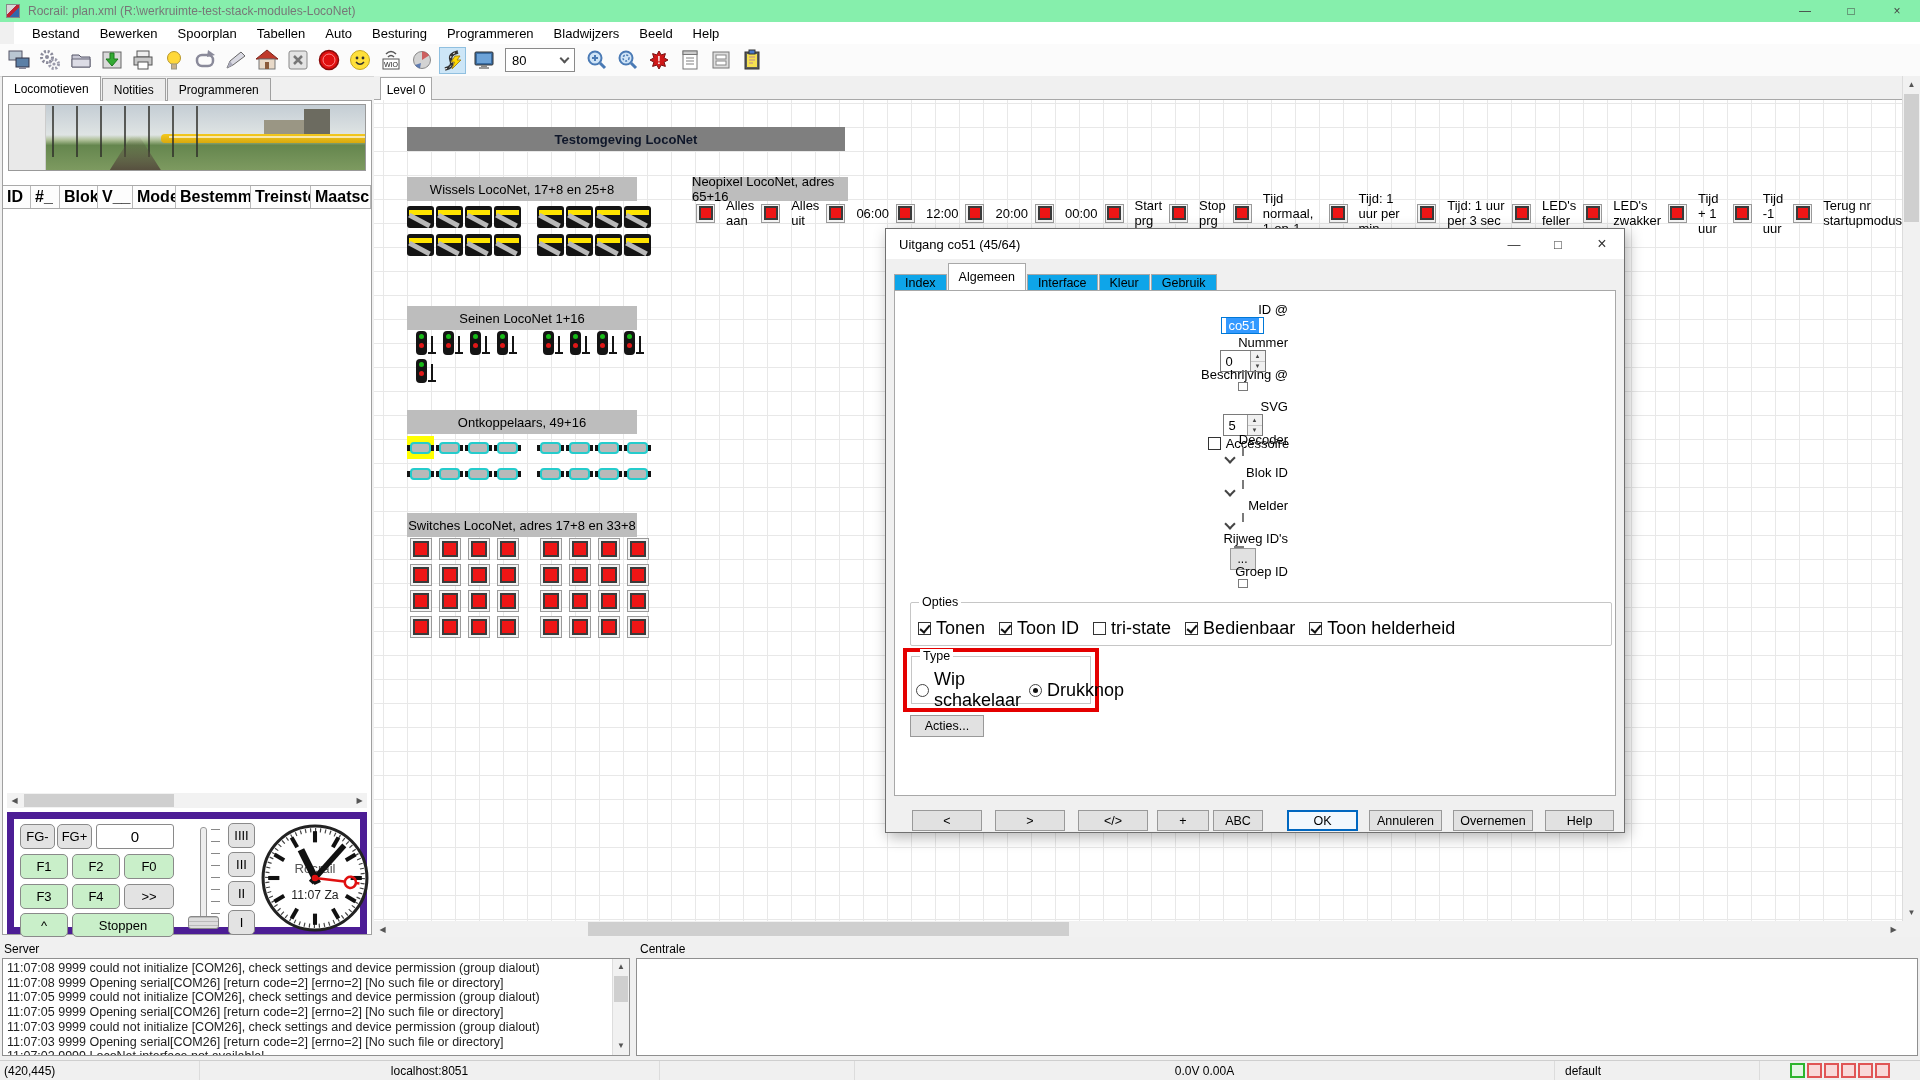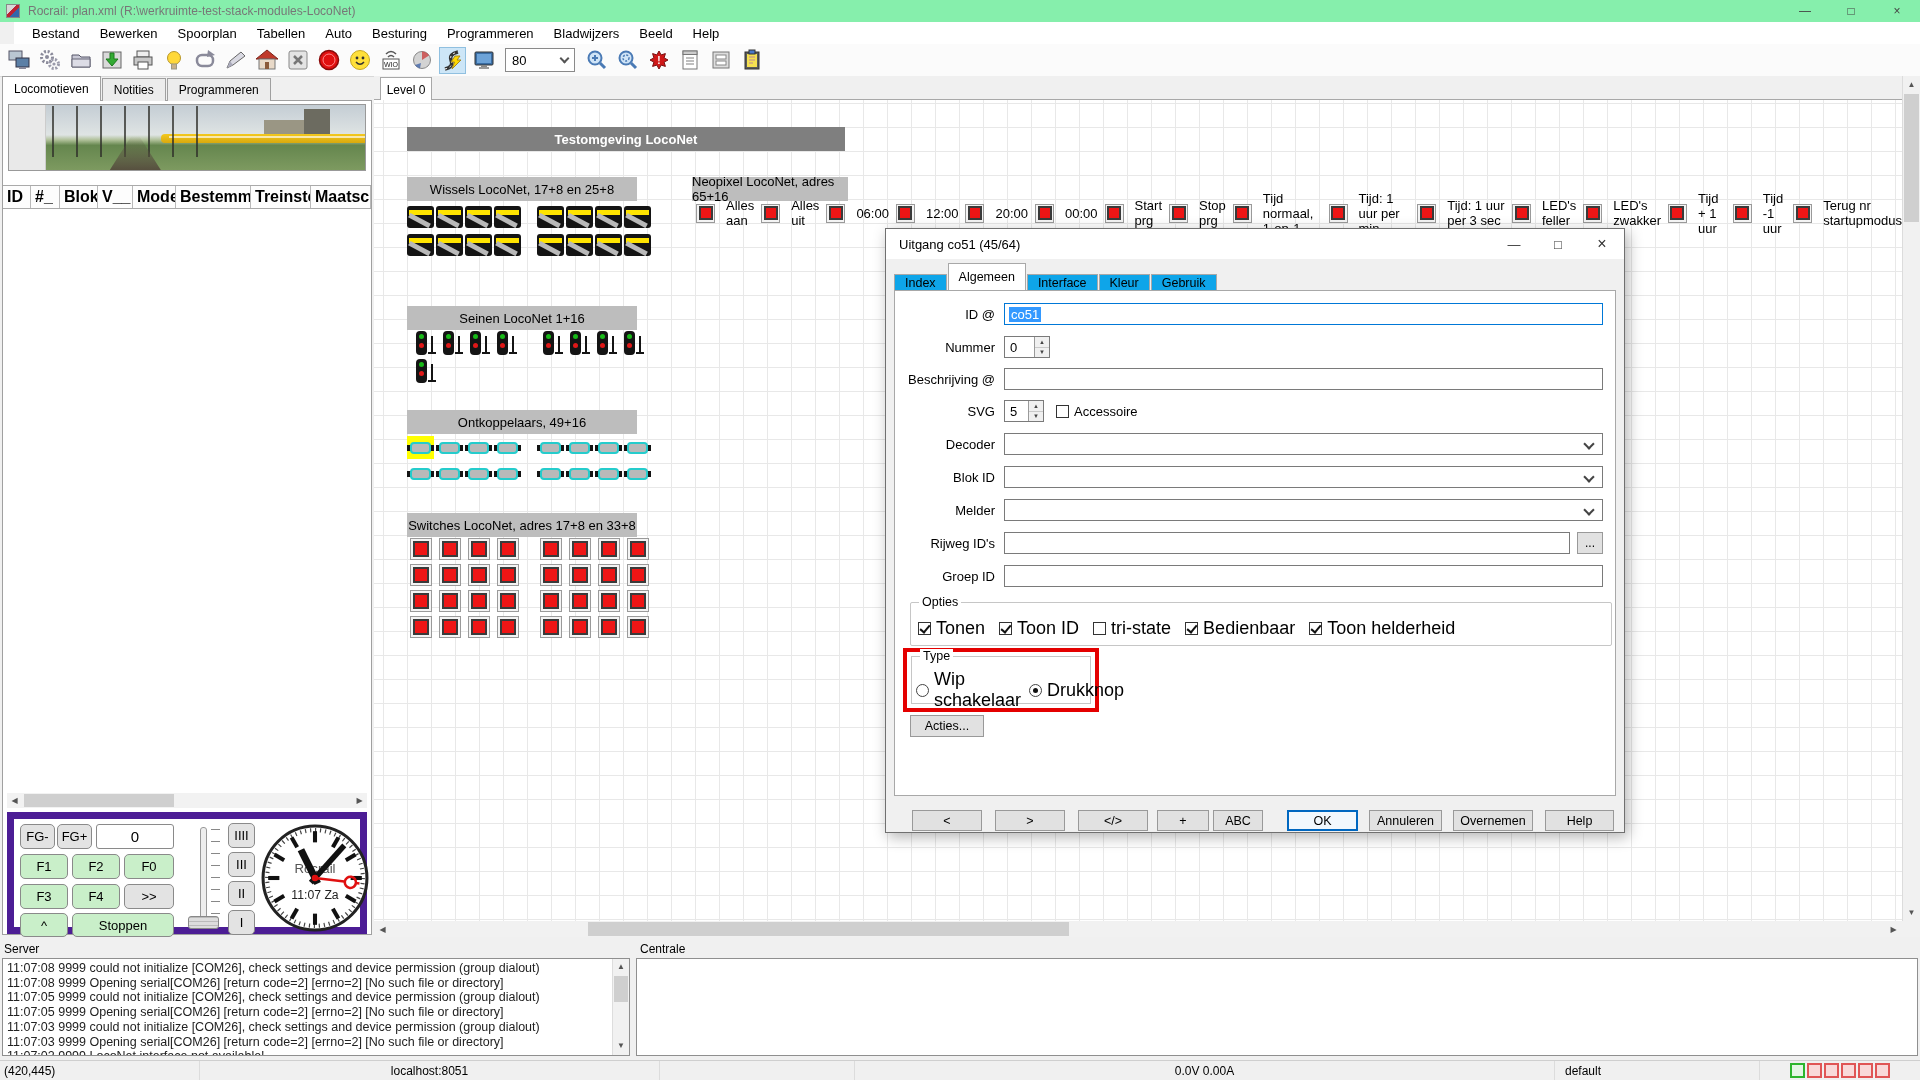--- a/index.html
+++ b/index.html
@@ -53,21 +53,21 @@
   .slider-thumb { position:absolute; left:174px; top:97px; width:31px; height:13px; background:#ddd; border:1px solid #888; border-radius:3px;
      background-image:repeating-linear-gradient(to bottom,#bbb 0 1px,transparent 1px 4px); }
 
   
   .plan-tabstrip { position:absolute; left:374px; top:76px; right:18px; height:24px; background:#f0f0f0; border-bottom:1px solid #a8a8a8; }
   .level-tab { position:absolute; left:6px; top:1px; width:52px; height:24px; background:#fff; border:1px solid #a8a8a8; border-bottom:none; font-size:12px; display:flex; align-items:center; justify-content:center; }
   .plan { position:absolute; left:374px; top:100px; right:18px; height:821px; background:#fff;
      background-image:linear-gradient(#e8e8e8 1px,transparent 1px),linear-gradient(90deg,#e8e8e8 1px,transparent 1px);
      background-size:24px 24px; background-position:9px 3px; overflow:hidden; }
   .sec-title { position:absolute; height:24px; display:flex; align-items:center; justify-content:center; font-size:13px; }
-  .main-title { background:#7f7f7f; color:#ffffff; font-weight:bold; }
+  .main-title { background:#7f7f7f; color:#0f172a; font-weight:bold; }
   .bar { background:#bdbdbd; color:#000; }
   .symrow { position:absolute; display:flex; gap:2px; }
   .turnout { position:relative; width:27px; height:22px; background:#141414; border-radius:3px; overflow:hidden; }
   .turnout::before { content:""; position:absolute; left:2px; top:4px; right:2px; height:5px; background:#ffe400; }
   .turnout::after { content:""; position:absolute; left:1px; top:12px; width:23px; height:5px; background:#b9b9b9; transform:rotate(28deg); }
   .signal { position:relative; width:24px; height:26px; }
   .sig-head { position:absolute; left:2px; top:0; width:11px; height:24px; background:#141414; border-radius:4px; }
   .sig-head::before { content:""; position:absolute; left:3px; top:3px; width:5px; height:5px; border-radius:50%; background:#18b918; }
   .sig-head::after { content:""; position:absolute; left:3px; top:12px; width:5px; height:5px; border-radius:50%; background:#e01818; }
   .sig-mast { position:absolute; left:17px; top:5px; width:2px; height:16px; background:#141414; }
@@ -95,21 +95,21 @@
   .dialog { position:absolute; left:885px; top:228px; width:740px; height:605px; background:#f0f0f0; border:1px solid #707070;
      box-shadow:3px 4px 14px rgba(0,0,0,.3); z-index:10; }
   .dlg-titlebar { height:30px; background:#fff; display:flex; align-items:center; }
   .dlg-title { margin-left:13px; font-size:13px; }
   .dlg-winbtns { margin-left:auto; display:flex; height:100%; }
   .dlg-winbtn { width:44px; display:flex; align-items:center; justify-content:center; font-size:13px; color:#333; }
   .dlg-tabs { display:flex; align-items:flex-end; margin:4px 0 0 8px; position:relative; z-index:2; }
   .dlg-tab { height:16px; padding:0 10px; font-size:12.5px; background:#0ea5e9; border:1px solid #a8a8a8; border-bottom:none; margin-right:1px; display:flex; align-items:center; }
   .dlg-tab.active { background:#fff; height:27px; }
   .dlg-content { position:absolute; left:8px; right:8px; top:61px; height:506px; background:#fff; border:1px solid #a8a8a8; }
-  .frow { position:absolute; left:0; right:12px; height:24px; display:flex; align-items:center; font-size:13px; }
+  .frow { position:absolute; left:0; right:25px; height:24px; display:flex; align-items:center; font-size:13px;flex-direction:column; }
   .flabel { width:100px; text-align:right; margin-right:9px; flex:none; }
   .txt { height:22px; border:1px solid #7a7a7a; background:#fff; display:flex; align-items:center; padding:0 4px; flex:1; font-size:13px; }
   .txt.focused { border:1px solid #0078d7; }
   .sel { background:#3399ff; color:#fff; padding:0 2px; }
   .spin { display:flex; width:46px; height:22px; border:1px solid #7a7a7a; background:#fff; flex:none; }
   .spin .val { flex:1; display:flex; align-items:center; padding-left:5px; }
   .spin .arrows { width:15px; border-left:1px solid #9a9a9a; display:flex; flex-direction:column; background:#f0f0f0; }
   .spin .arrows span { flex:1; font-size:6px; color:#444; display:flex; align-items:center; justify-content:center; }
   .spin .arrows span:first-child { border-bottom:1px solid #c9c9c9; }
   .combo { position:relative; height:22px; border:1px solid #7a7a7a; background:#fff; flex:1; }

